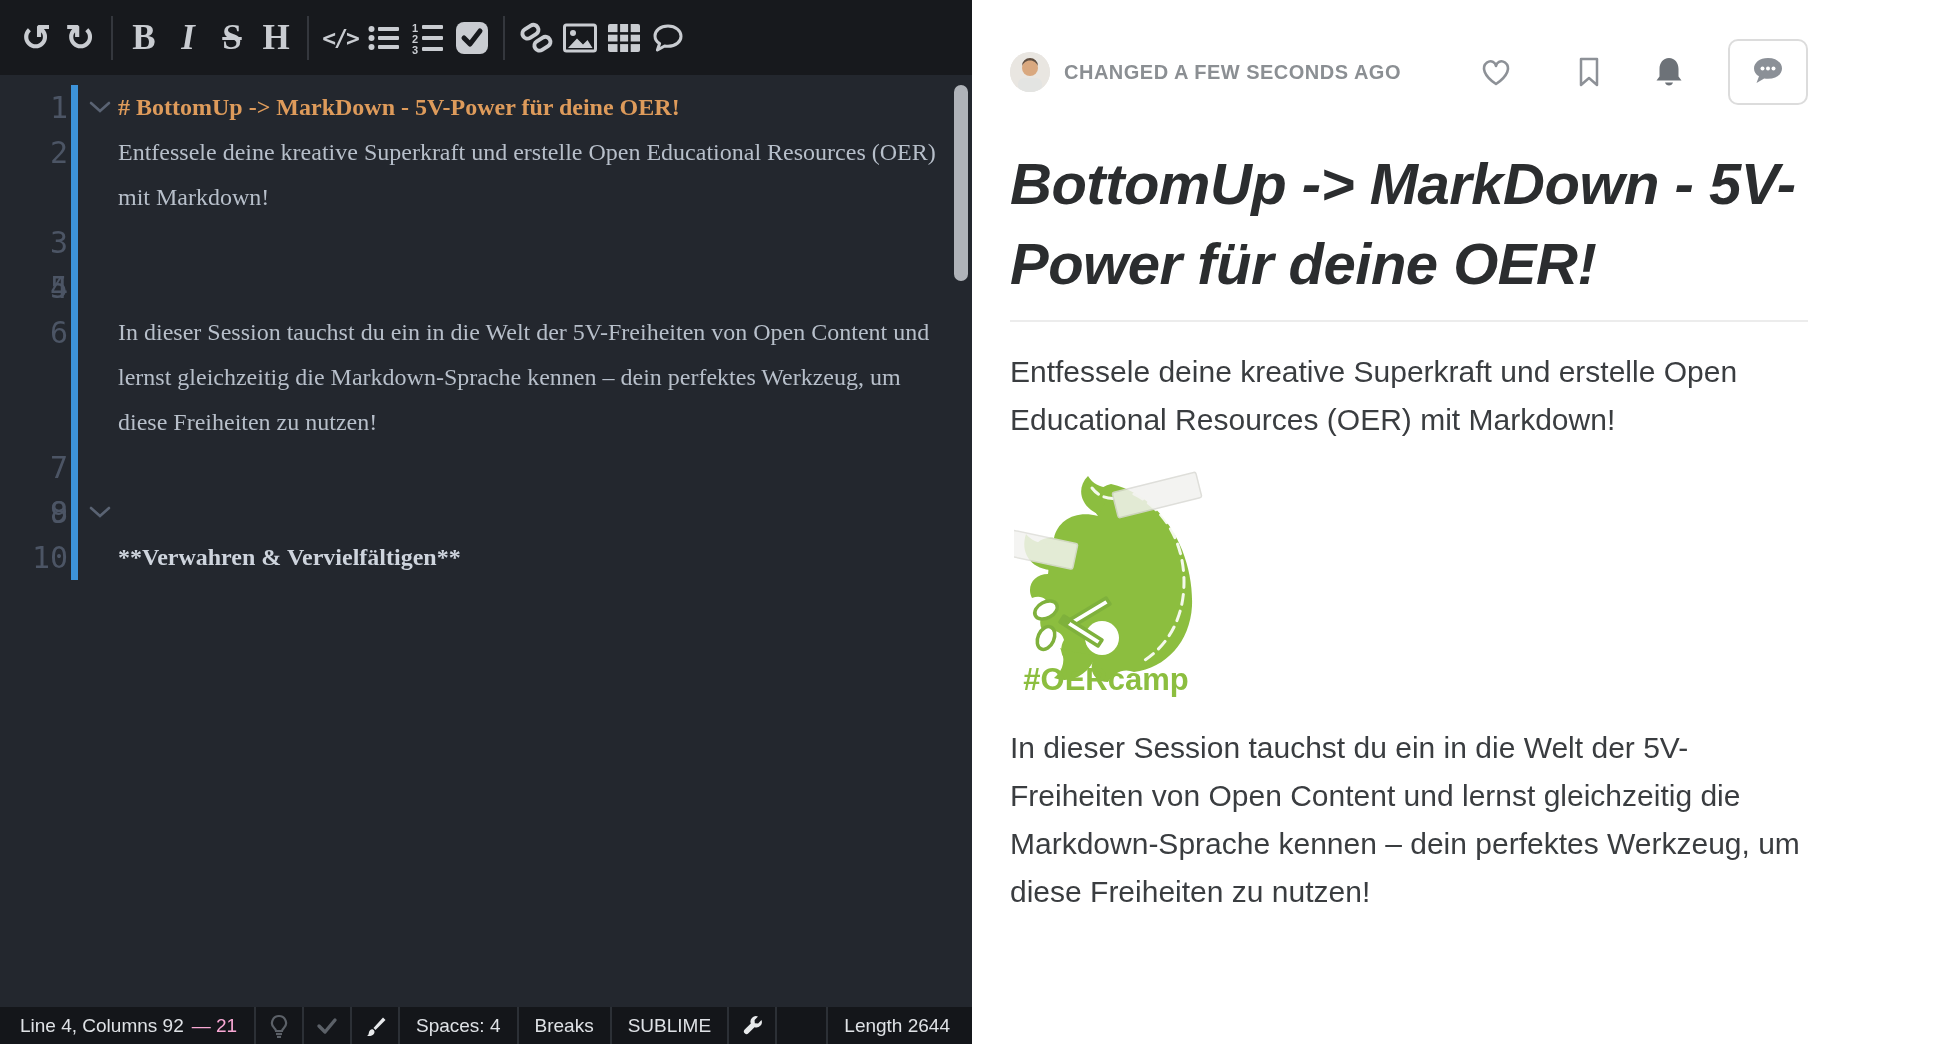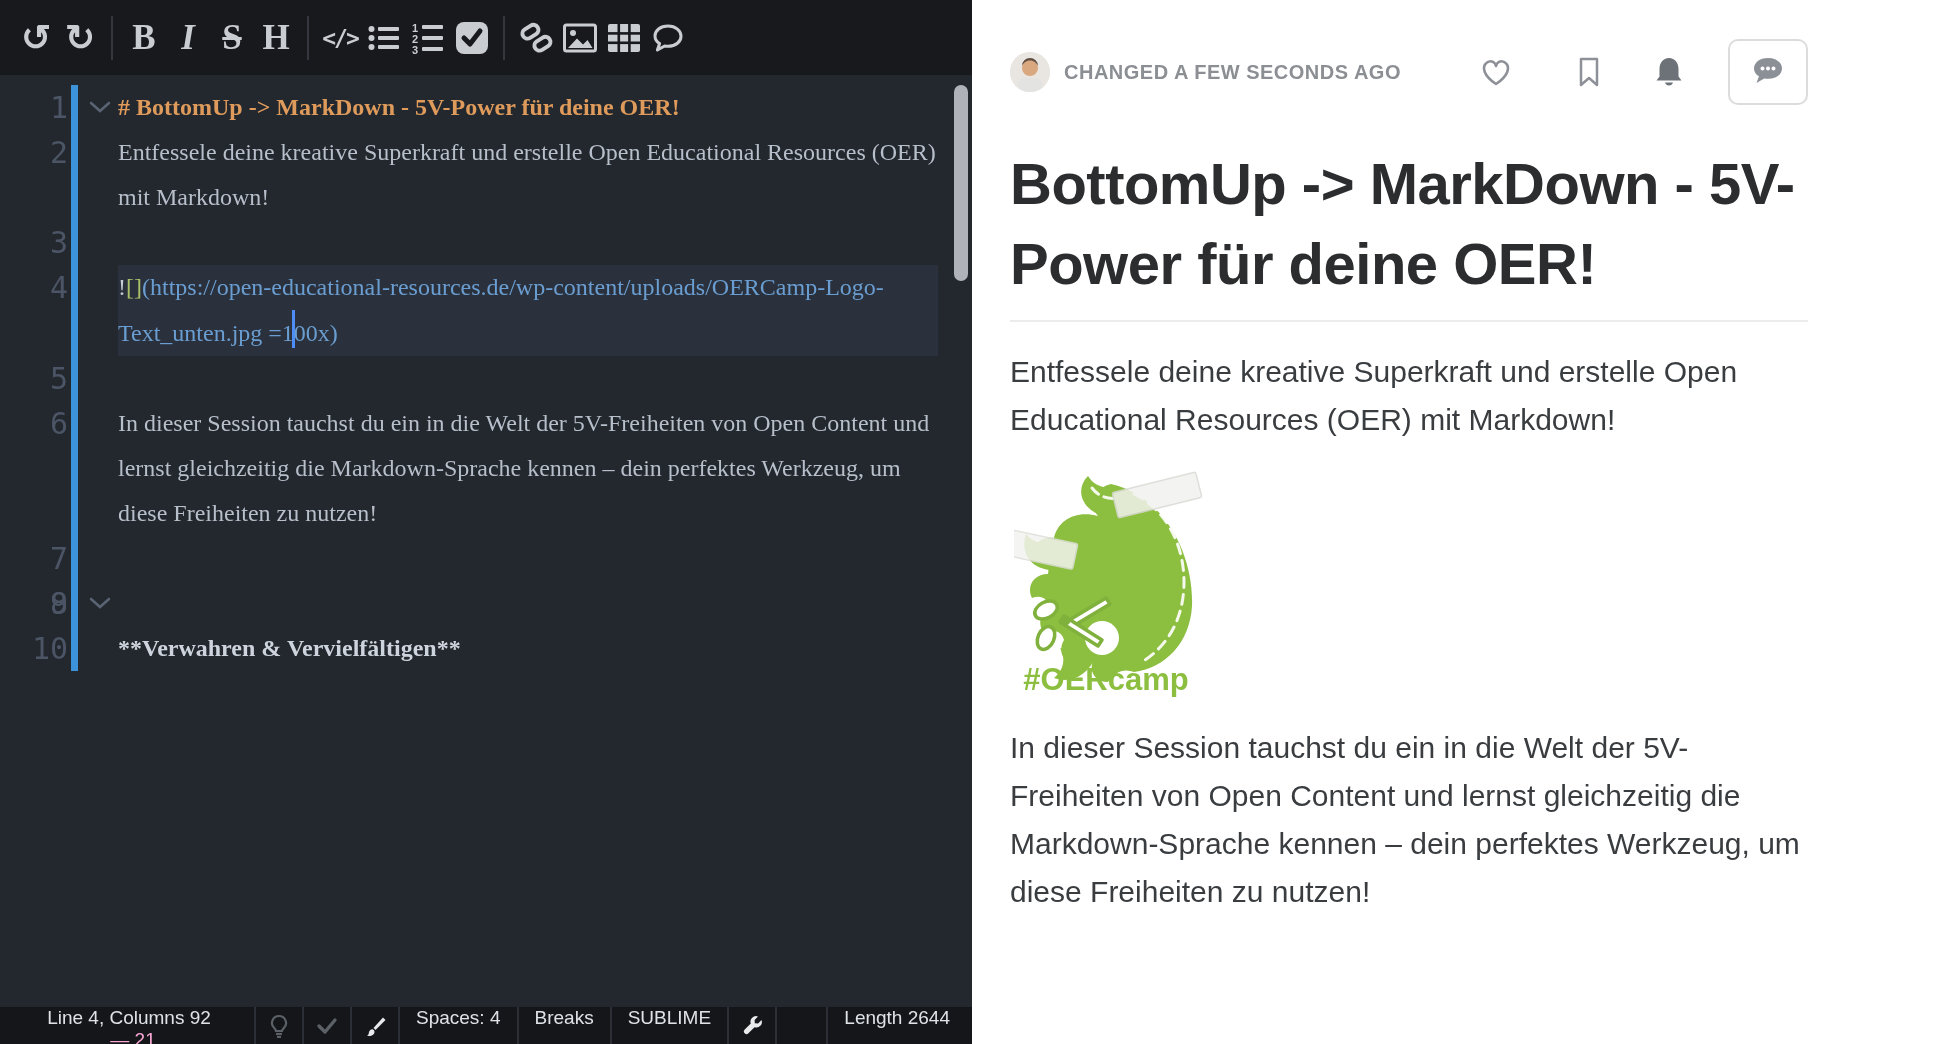--- a/index.html
+++ b/index.html
@@ -29,40 +29,40 @@
   .tk-body{color:#b7bfca;}
   .tk-punct{color:#c8cdd5;}
   .tk-bracket{color:var(--bracket-green,#aac06a);}
   .tk-link{color:var(--link-blue,#6a9ed2);}
   .tk-bold{color:#ced4dd;font-weight:bold;}
   .cm-caret{display:inline-block;width:3px;height:38px;vertical-align:-7px;background:var(--caret-blue,#4d8df5);margin:0 -1.5px;}
   .cm-scrollthumb{position:absolute;top:10px;right:4px;width:14px;height:196px;border-radius:7px;background:#bfc3c9;opacity:.9;cursor:pointer;}
 
   
   .statusbar{height:37px;background:#14161a;display:flex;align-items:stretch;flex:0 0 auto;color:#dfe2e6;font-size:19px;}
-  .st-sec{display:flex;align-items:center;padding:0 16px;border-right:2px solid #2c3036;white-space:nowrap;overflow:hidden;flex-direction:column;}
+  .st-sec{display:flex;align-items:center;padding:0 16px;border-right:2px solid #2c3036;white-space:nowrap;overflow:hidden;}
   .st-pos{width:218px;flex:0 0 auto;padding-left:20px;}
   .st-dim{color:#f9a8d4;margin-left:8px;}
   .st-ico{width:46px;flex:0 0 auto;justify-content:center;padding:0;cursor:pointer;}
   .st-click{cursor:pointer;}
   .st-len{margin-left:auto;border-right:none;border-left:2px solid #2c3036;padding-right:22px;}
 
   
   .preview-pane{position:relative;flex:1 1 auto;background:#ffffff;height:907px;overflow:hidden;}
   .pv-content{padding:0 130px 0 38px;}
   .pv-header{display:flex;align-items:center;margin-top:40px;height:64px;}
   .pv-avatar{width:40px;height:40px;border-radius:50%;overflow:hidden;flex:0 0 auto;cursor:pointer;background:#e8e5e0;}
   .pv-meta{margin-left:14px;font-size:20px;font-weight:bold;letter-spacing:.5px;color:#8b8f93;}
   .pv-actions{margin-left:auto;display:flex;align-items:center;}
   .pv-icobtn{cursor:pointer;display:flex;align-items:center;justify-content:center;}
   .pv-heart{margin-right:58px;}
   .pv-bookmark{margin-right:46px;}
   .pv-bell{margin-right:42px;}
   .pv-comment{width:76px;height:62px;border:2px solid #dcdcdc;border-radius:10px;background:#fff;}
-  .pv-h1{font-size:58px;line-height:80px;font-weight:bold;color:#2b2d2f;margin:40px 0 0 0;padding-bottom:16px;border-bottom:2px solid #ececec;letter-spacing:-.5px;}
+  .pv-h1{font-size:58px;line-height:80px;font-weight:bold;color:#2b2d2f;margin:40px 0 0 0;padding-bottom:16px;border-bottom:2px solid #ececec;letter-spacing:-.5px;font-style:italic;}
   .pv-p{font-size:30px;line-height:48px;color:#3a3d40;margin:26px 0 0 0;}
   .pv-logo{margin:26px 0 0 4px;width:190px;height:228px;}
   .pv-h2{font-size:42px;line-height:56px;font-weight:bold;color:#2b2d2f;margin:46px 0 0 0;padding-bottom:26px;border-bottom:2px solid #ececec;}
 
   
   .resize-handle{position:absolute;left:10px;top:930px;width:27px;height:130px;background:#fff;border:1px solid #e2e2e2;border-radius:9px;box-shadow:0 1px 4px rgba(0,0,0,.14);cursor:col-resize;}
   .grip-lines{display:block;margin:20px auto 0 auto;width:17px;}
   .grip-lines i{display:block;height:3px;background:#9aa0a6;border-radius:2px;margin-bottom:4px;}
 
   svg{display:block;}
@@ -188,21 +188,20 @@
               <div class="cm-num">3</div>
               <div class="cm-changebar"></div>
             </div>
             <div class="cm-text">&nbsp;</div>
           </div>
           <div class="cm-line cm-active">
             <div class="cm-gutter">
               <div class="cm-num">4</div>
               <div class="cm-changebar"></div>
             </div>
-            <div class="cm-text"><span class="tk-punct">!</span><span class="tk-bracket">[]</span><span class="tk-link">(https://open-educational-resources.de/wp-content/uploads/OERCamp-Logo-Text_unten.jpg =1</span><div class="cm-caret"></div><span class="tk-link">00x)</span></div>
           </div>
           <div class="cm-line">
             <div class="cm-gutter">
               <div class="cm-num">5</div>
               <div class="cm-changebar"></div>
             </div>
             <div class="cm-text">&nbsp;</div>
           </div>
           <div class="cm-line">
             <div class="cm-gutter">

